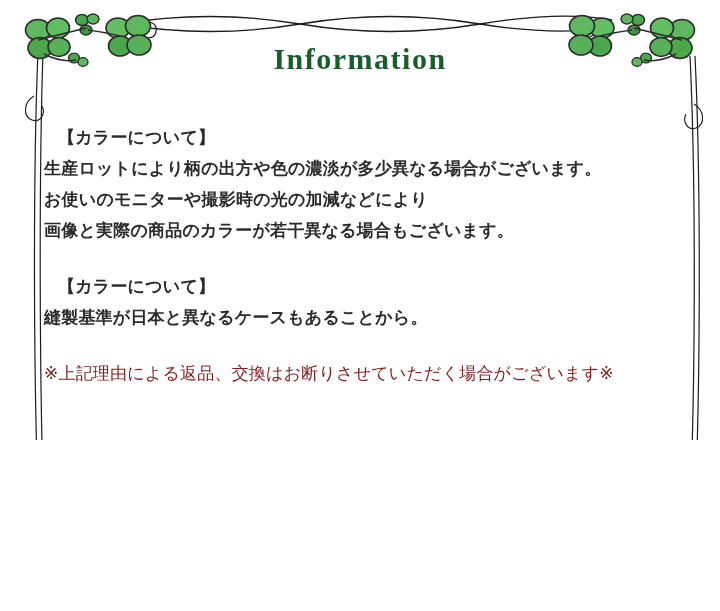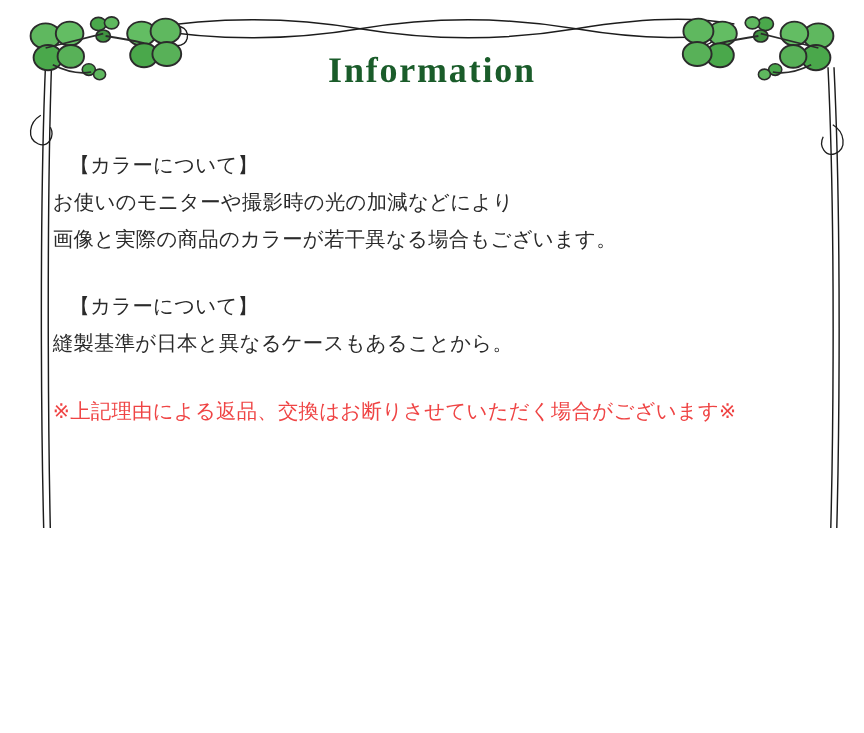--- a/index.html
+++ b/index.html
@@ -45,38 +45,39 @@
 
   
   .content {
     position: absolute;
     left: 44px;
     top: 122px;
     width: 640px;
   }
   .block {
     margin: 0 0 25px 0;
+    font-weight: bold;
   }
   .block:last-child {
     margin-bottom: 0;
   }
   .line {
     font-size: 17px;
     line-height: 31px;
     color: #2a2a2a;
     white-space: nowrap;
     letter-spacing: 0.2px;
   }
   .line.heading {
     padding-left: 14px;
   }
   .note {
     font-size: 17px;
     line-height: 31px;
-    color: #ef4444;
+    color: #7f1d1d;
     white-space: nowrap;
     letter-spacing: 0.2px;
   }
 </style>
 </head>
 <body>
 
 <div id="page">
 
   <svg id="frame" viewBox="0 0 720 611" width="720" height="611" xmlns="http://www.w3.org/2000/svg">
@@ -170,20 +171,21 @@
       <use href="#clover-cluster"></use>
     </g>
   </svg>
 
   <div class="title">Information</div>
 
   <div class="content">
 
     <div class="block">
       <div class="line heading">【カラーについて】</div>
+      <div class="line">生産ロットにより柄の出方や色の濃淡が多少異なる場合がございます。</div>
       <div class="line">お使いのモニターや撮影時の光の加減などにより</div>
       <div class="line">画像と実際の商品のカラーが若干異なる場合もございます。</div>
     </div>
 
     <div class="block">
       <div class="line heading">【カラーについて】</div>
       <div class="line">縫製基準が日本と異なるケースもあることから。</div>
     </div>
 
 

